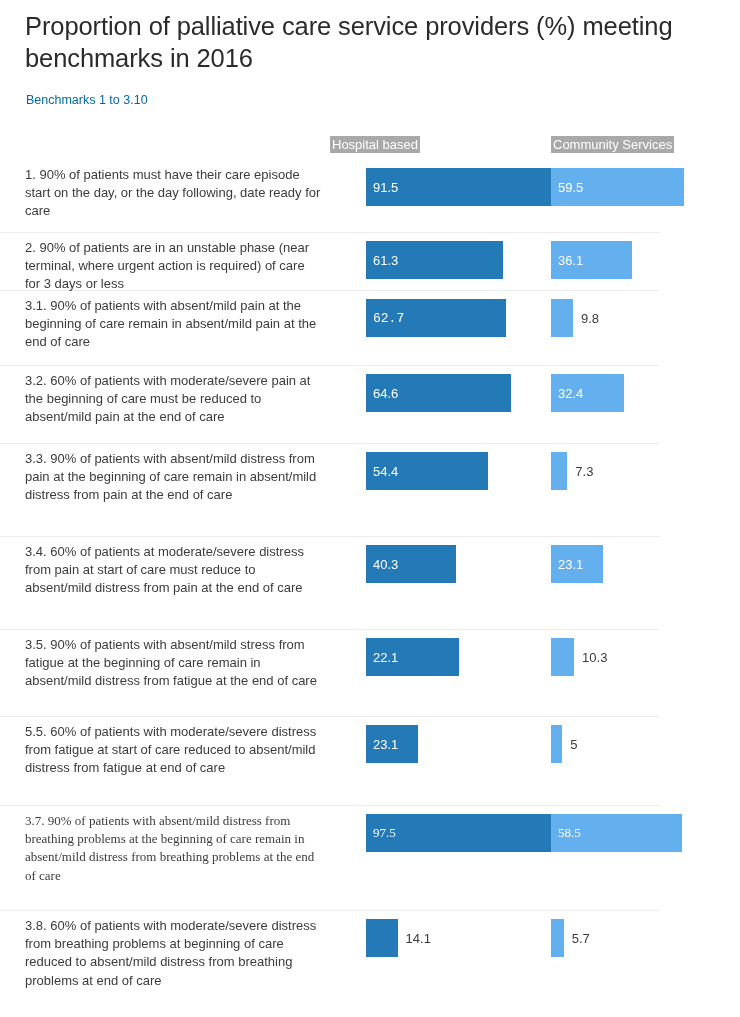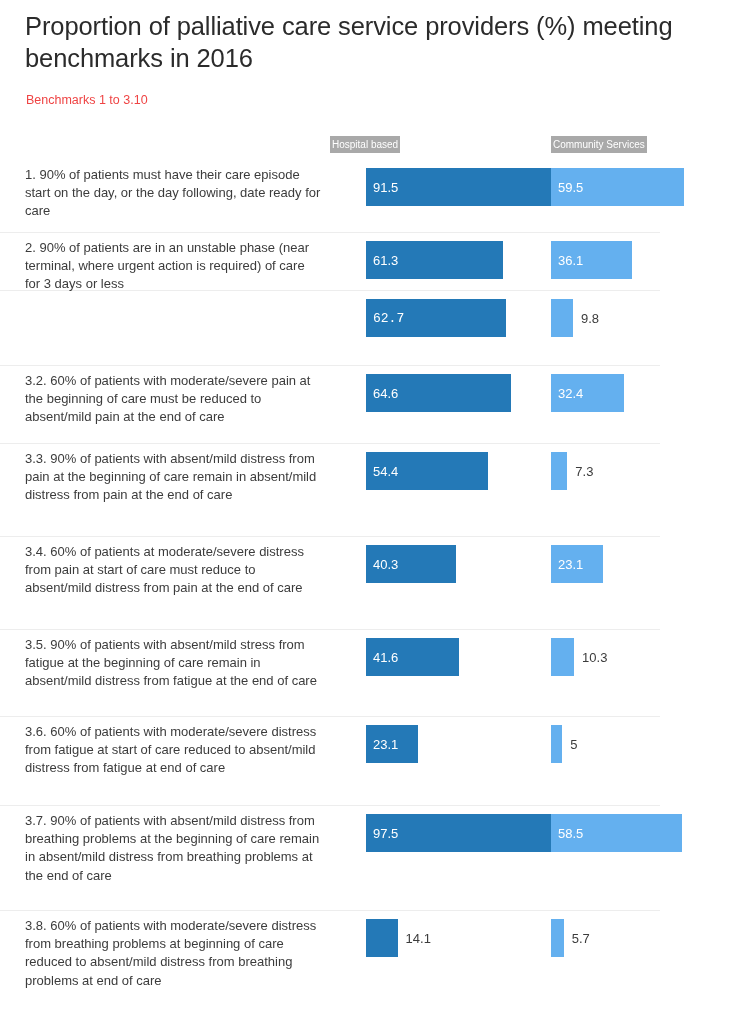--- a/index.html
+++ b/index.html
@@ -33,32 +33,32 @@
     font-weight: normal;
     color: #2b2b2b;
     letter-spacing: -0.1px;
   }
   .subtitle {
     position: absolute;
     left: 26px;
     top: 92px;
     font-size: 12.5px;
     line-height: 16px;
-    color: #ef4444;
+    color: #0369a1;
   }
 
   
   .col-header {
     position: absolute;
     top: 136px;
     height: 17px;
     line-height: 17px;
     background: #a9a9a9;
     color: #ffffff;
-    font-size: 10px;
+    font-size: 13px;
     padding: 0 2px;
     white-space: nowrap;
   }
   .col-header.hospital { left: 330px; }
   .col-header.community { left: 551px; }
 
   
   .rows {
     position: absolute;
     left: 0;
@@ -151,20 +151,21 @@
             </div>
           </div>
           <div class="bar-wrap community" style="top: 8px;">
             <div class="bar community" style="width: 80.864px;">
               <span class="bar-value inside">36.1</span>
             </div>
           </div>
         </div>
       </div>
       <div class="row" style="height: 75px;">
+        <div class="label">3.1. 90% of patients with absent/mild pain at the beginning of care remain in absent/mild pain at the end of care</div>
         <div class="bars">
           <div class="bar-wrap hospital" style="top: 8px;">
             <div class="bar hospital" style="width: 140.448px; font-family: Liberation Mono, monospace;">
               <span class="bar-value inside">62.7</span>
             </div>
           </div>
           <div class="bar-wrap community" style="top: 8px;">
             <div class="bar community" style="width: 21.952px;">
               <span class="bar-value outside">9.8</span>
             </div>
@@ -214,46 +215,46 @@
               <span class="bar-value inside">23.1</span>
             </div>
           </div>
         </div>
       </div>
       <div class="row" style="height: 87px;">
         <div class="label">3.5. 90% of patients with absent/mild stress from fatigue at the beginning of care remain in absent/mild distress from fatigue at the end of care</div>
         <div class="bars">
           <div class="bar-wrap hospital" style="top: 8px;">
             <div class="bar hospital" style="width: 93.184px;">
-              <span class="bar-value inside">41.6</span>
+              <span class="bar-value inside">22.1</span>
             </div>
           </div>
           <div class="bar-wrap community" style="top: 8px;">
             <div class="bar community" style="width: 23.072px;">
               <span class="bar-value outside">10.3</span>
             </div>
           </div>
         </div>
       </div>
       <div class="row" style="height: 89px;">
-        <div class="label">3.6. 60% of patients with moderate/severe distress from fatigue at start of care reduced to absent/mild distress from fatigue at end of care</div>
+        <div class="label">5.5. 60% of patients with moderate/severe distress from fatigue at start of care reduced to absent/mild distress from fatigue at end of care</div>
         <div class="bars">
           <div class="bar-wrap hospital" style="top: 8px;">
             <div class="bar hospital" style="width: 51.744px;">
               <span class="bar-value inside">23.1</span>
             </div>
           </div>
           <div class="bar-wrap community" style="top: 8px;">
             <div class="bar community" style="width: 11.2px;">
               <span class="bar-value outside">5</span>
             </div>
           </div>
         </div>
       </div>
-      <div class="row" style="height: 105px;">
+      <div class="row" style="height: 105px; font-family: Liberation Serif, serif;">
         <div class="label">3.7. 90% of patients with absent/mild distress from breathing problems at the beginning of care remain in absent/mild distress from breathing problems at the end of care</div>
         <div class="bars">
           <div class="bar-wrap hospital" style="top: 8px; border-radius: 11px;">
             <div class="bar hospital" style="width: 218.4px;">
               <span class="bar-value inside">97.5</span>
             </div>
           </div>
           <div class="bar-wrap community" style="top: 8px;">
             <div class="bar community" style="width: 131.04px;">
               <span class="bar-value inside">58.5</span>

